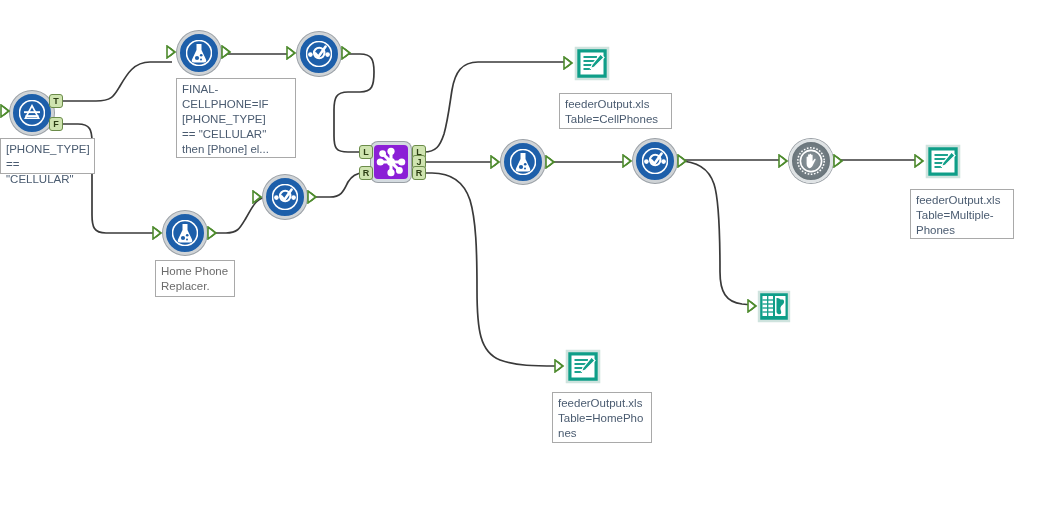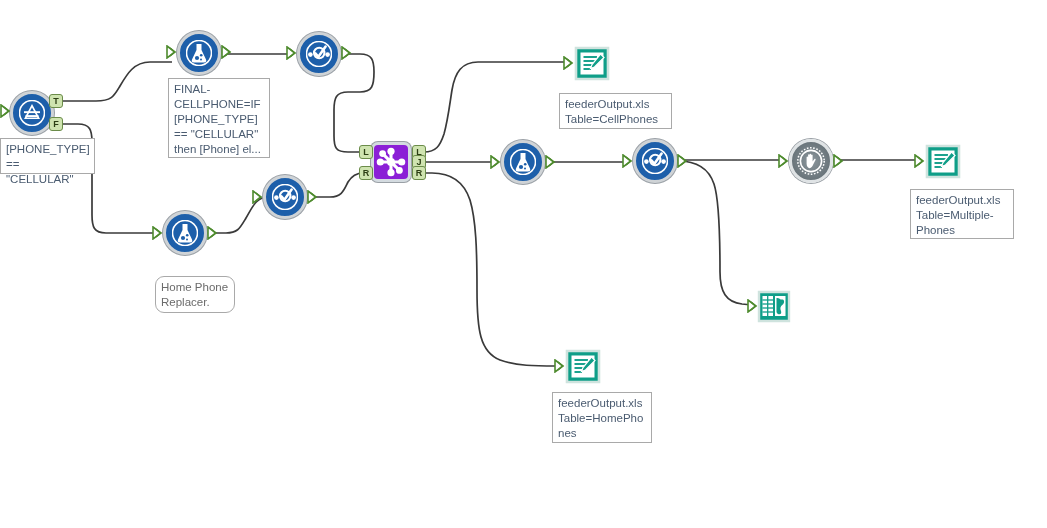--- a/index.html
+++ b/index.html
@@ -170,21 +170,21 @@
         <path d="M1 1 L9 7 L1 13 Z" fill="#ffffff" stroke="#4e8b2e" stroke-width="1.6"></path>
         <path d="M4 3 L8.5 7 L4 11" fill="none" stroke="#4e8b2e" stroke-width="1.6"></path>
       </svg>
   </div>
   <div class="port" style="left:221px; top:45px;">
     <svg width="12" height="14" viewBox="0 0 12 14">
         <path d="M1 1 L9 7 L1 13 Z" fill="#ffffff" stroke="#4e8b2e" stroke-width="1.6"></path>
         <path d="M4 3 L8.5 7 L4 11" fill="none" stroke="#4e8b2e" stroke-width="1.6"></path>
       </svg>
   </div>
-  <div class="annot" style="left:168px; top:78px; width:102px; height:80px;">FINAL-
+  <div class="annot" style="left:176px; top:78px; width:120px; height:80px;">FINAL-
 CELLPHONE=IF
 [PHONE_TYPE]
 == "CELLULAR"
 then [Phone] el...</div>
 
   <div class="node" style="left:297px; top:32px;">
     <div class="node-round blue">
       <svg width="26" height="26" viewBox="0 0 26 26">
         <circle cx="13" cy="13" r="12.5" fill="none" stroke="#ffffff" stroke-width="1.6"></circle>
         <circle cx="4.4" cy="13.6" r="2.3" fill="#ffffff"></circle>
@@ -223,21 +223,21 @@
         <path d="M1 1 L9 7 L1 13 Z" fill="#ffffff" stroke="#4e8b2e" stroke-width="1.6"></path>
         <path d="M4 3 L8.5 7 L4 11" fill="none" stroke="#4e8b2e" stroke-width="1.6"></path>
       </svg>
   </div>
   <div class="port" style="left:207px; top:226px;">
     <svg width="12" height="14" viewBox="0 0 12 14">
         <path d="M1 1 L9 7 L1 13 Z" fill="#ffffff" stroke="#4e8b2e" stroke-width="1.6"></path>
         <path d="M4 3 L8.5 7 L4 11" fill="none" stroke="#4e8b2e" stroke-width="1.6"></path>
       </svg>
   </div>
-  <div class="annot grey-text" style="left:155px; top:276px; width:80px; height:37px;border-radius:9px;">Home Phone
+  <div class="annot grey-text" style="left:155px; top:260px; width:80px; height:37px;">Home Phone
 Replacer.</div>
 
   <div class="node" style="left:263px; top:175px;">
     <div class="node-round blue">
       <svg width="26" height="26" viewBox="0 0 26 26">
         <circle cx="13" cy="13" r="12.5" fill="none" stroke="#ffffff" stroke-width="1.6"></circle>
         <circle cx="4.4" cy="13.6" r="2.3" fill="#ffffff"></circle>
         <circle cx="21.6" cy="13.6" r="2.3" fill="#ffffff"></circle>
         <path d="M 8 12 A 5.2 5.2 0 1 0 18.4 12 A 5.2 5.2 0 1 0 8 12 Z" fill="none" stroke="#ffffff" stroke-width="2.1"></path>
         <path d="M 9.4 12.4 L 12.4 15.8 L 19.6 5.6" fill="none" stroke="#ffffff" stroke-width="2.6" stroke-linecap="round" stroke-linejoin="round"></path>

